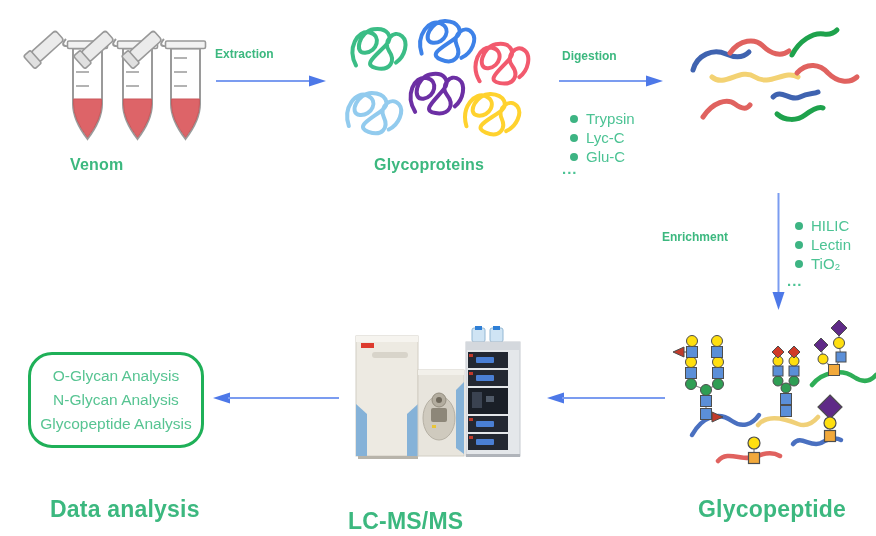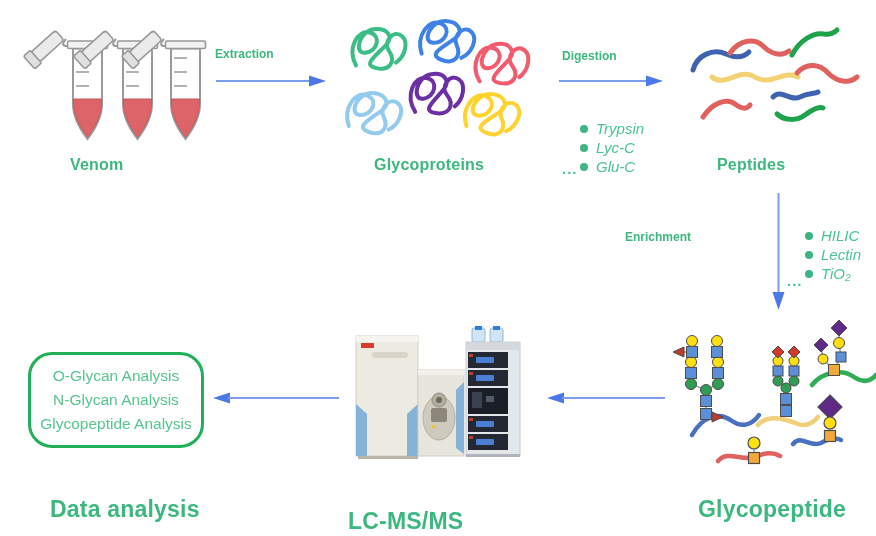--- a/index.html
+++ b/index.html
@@ -19,21 +19,21 @@
   .stage-label{
     position:absolute;font-weight:700;color:var(--label-green);
     font-size:16px;text-align:left;letter-spacing:.2px;
   }
   .stage-label.big{font-size:23px;}
   .step-label{
     position:absolute;font-weight:700;color:var(--label-green);font-size:12px;
   }
   .bullet-list{
     position:absolute;color:var(--bullet-green);font-size:15px;
-    list-style:none;margin:18px;padding:0;font-style:italic;
+    list-style:none;margin:8px;padding:0;
   }
   .bullet-list li{display:flex;align-items:center;height:19px;}
   .bullet-list .dot{
     width:8px;height:8px;border-radius:50%;background:#3db483;
     margin-right:8px;flex:0 0 auto;
   }
   .more{position:absolute;color:var(--bullet-green);font-size:15px;font-weight:700;letter-spacing:1px;}
   .analysis-box{
     position:absolute;left:28px;top:352px;width:170px;height:90px;
     border:3px solid var(--box-border-green);border-radius:24px;
@@ -117,23 +117,22 @@
       <path d="M8,45 C12,30 28,23 41,29 C50,33 58,33 64,27" stroke="#3f63b0"></path>
       <path d="M45,28 C55,14 70,13 78,21 C86,29 96,32 104,26" stroke="#e0625f"></path>
       <path d="M107,30 C114,16 128,7 139,9 C146,10 150,7 152,5" stroke="#1ea24c"></path>
       <path d="M27,52 C40,63 55,42 70,52 C85,62 100,44 113,52" stroke="#f3d273"></path>
       <path d="M112,48 C122,37 135,39 143,48 C152,57 164,59 172,52" stroke="#e0625f"></path>
       <path d="M88,72 C96,63 105,77 115,72 C123,68 129,69 133,67" stroke="#3f63b0"></path>
       <path d="M18,92 C28,77 42,73 50,79 C58,85 62,84 65,80" stroke="#e0625f"></path>
       <path d="M92,89 C100,96 112,96 120,90 C128,84 134,81 138,83" stroke="#1ea24c"></path>
     </g>
   </svg>
-  <div class="stage-label" style="left:717px;top:156px;width:120px">Peptides</div>
-
-  <div class="step-label" style="left:625px;top:230px;width:140px;text-align:left">Enrichment</div>
+
+  <div class="step-label" style="left:625px;top:230px;width:140px;text-align:center">Enrichment</div>
   <svg class="abs" style="left:770px;top:193px" width="18" height="118" viewBox="0 0 18 118">
     <line x1="8.5" y1="0" x2="8.5" y2="100" stroke="var(--arrow-blue)" stroke-width="2"></line>
     <polygon points="2.5,99 14.5,99 8.5,117" fill="var(--arrow-head-blue)"></polygon>
   </svg>
   <ul class="bullet-list" style="left:787px;top:208px">
     <li>
         <span class="dot"></span>
         <span>HILIC</span>
       </li>
     <li>

